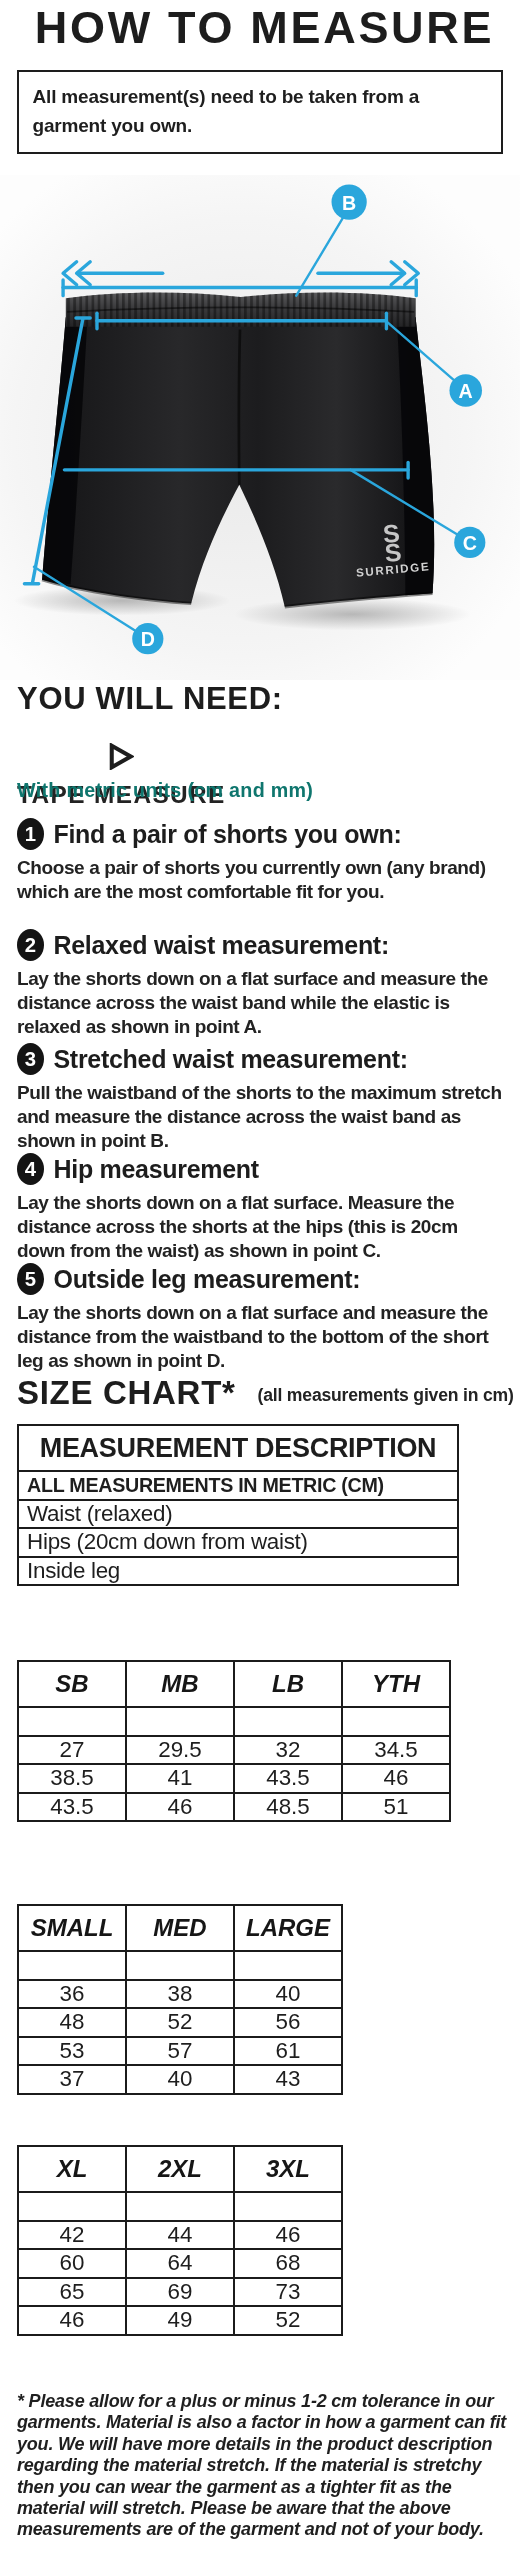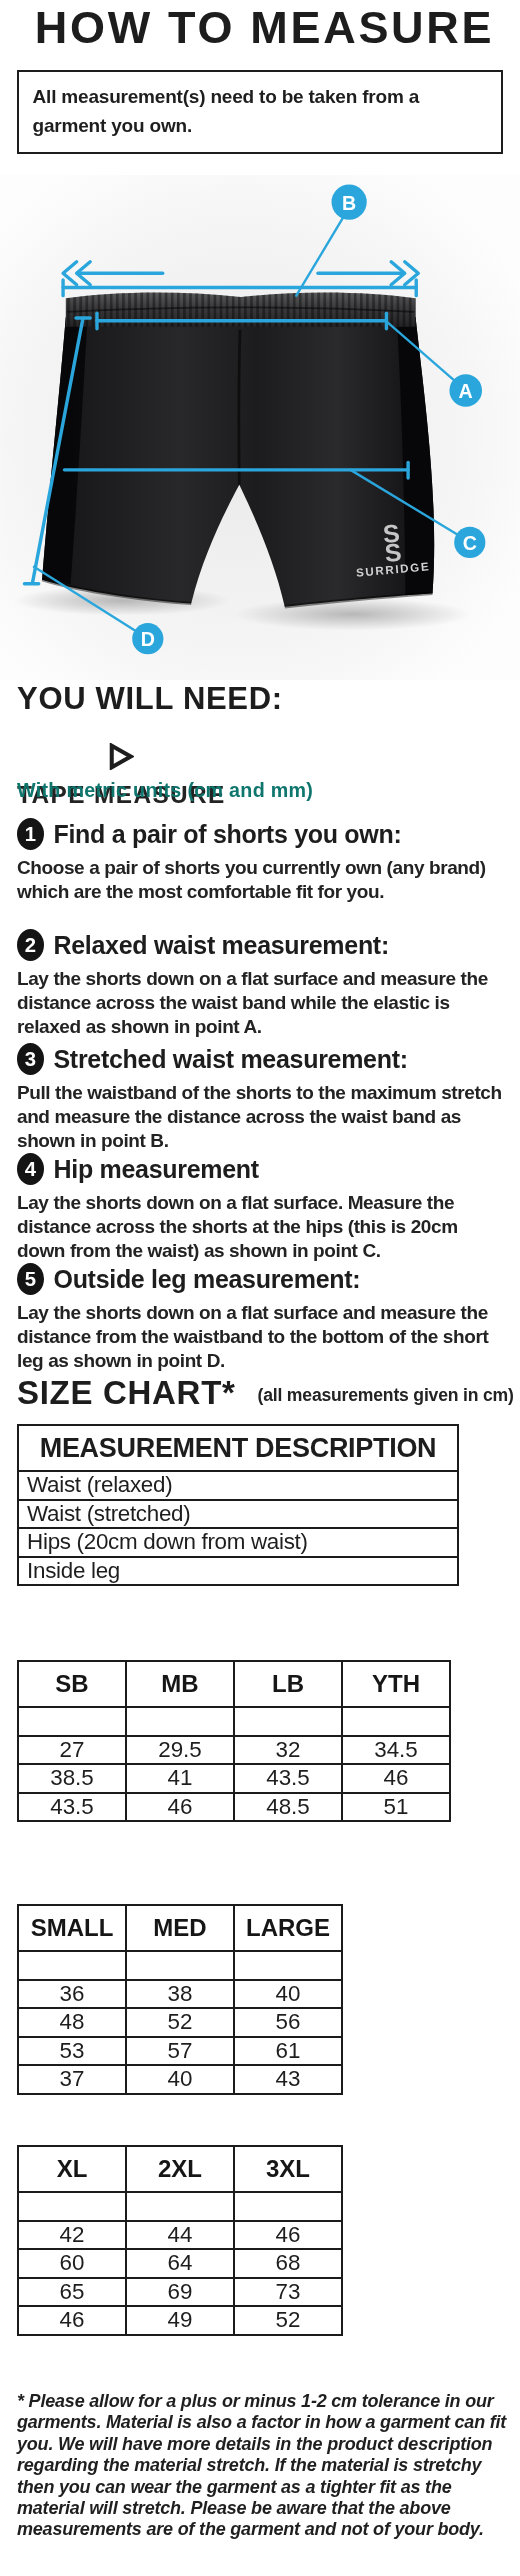--- a/index.html
+++ b/index.html
@@ -52,21 +52,21 @@
   
   table { border-collapse:collapse; table-layout:fixed; background:#ffffff; }
   td,th { border:2px solid #1b1b1b; overflow:hidden; }
 
   .desc-table { left:17px; top:1424px; width:442px; }
   .desc-table .dt-head { height:46px; font-size:27px; font-weight:bold; letter-spacing:-0.3px; text-align:center; color:#1d1d1d; }
   .desc-table td { height:28.5px; text-align:left; padding-left:8.1px; }
   .desc-table .dt-metric { font-size:19.7px; font-weight:bold; letter-spacing:-0.3px; }
   .desc-table .dt-row { font-size:22.4px; font-weight:normal; letter-spacing:-0.3px; }
 
-  .size-table th { height:46px; font-size:24px; font-weight:bold; text-align:center; color:#161616; }
+  .size-table th { height:46px; font-size:24px; font-weight:bold; text-align:center; color:#161616;font-style:italic; }
   .size-table td { height:28.5px; font-size:22.4px; font-weight:normal; text-align:center; color:#1e1e1e;margin-top:38px; }
   .t1 { left:17px; top:1660px; width:434px; }
   .t2 { left:17px; top:1904px; width:326px; }
   .t3 { left:17px; top:2145px; width:326px; }
 
   
   .footer {
     left:17px; top:2391px; width:491px;
     font-size:18px; line-height:21.4px; font-weight:bold; font-style:italic;
     letter-spacing:-0.2px; color:#1f1f1f;
@@ -259,24 +259,24 @@
     <span class="sc-title">SIZE CHART*</span>
     <span class="sc-note">(all measurements given in cm)</span>
   </div>
 
   <table class="abs desc-table">
     <tbody>
       <tr>
           <th class="dt-head">MEASUREMENT DESCRIPTION</th>
         </tr>
       <tr>
+          <td class="dt-metric">ALL MEASUREMENTS IN METRIC (CM)</td>
+        </tr>
+      <tr>
           <td class="dt-row">Waist (relaxed)</td>
-        </tr>
-      <tr>
-          <td class="dt-row">Waist (stretched)</td>
         </tr>
       <tr>
           <td class="dt-row">Hips (20cm down from waist)</td>
         </tr>
       <tr>
           <td class="dt-row">Inside leg</td>
         </tr>
     </tbody>
   </table>
 

